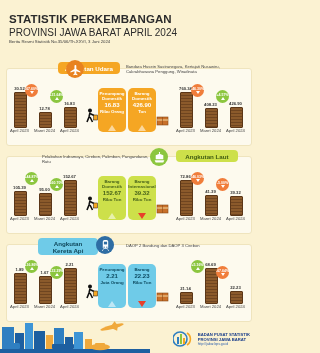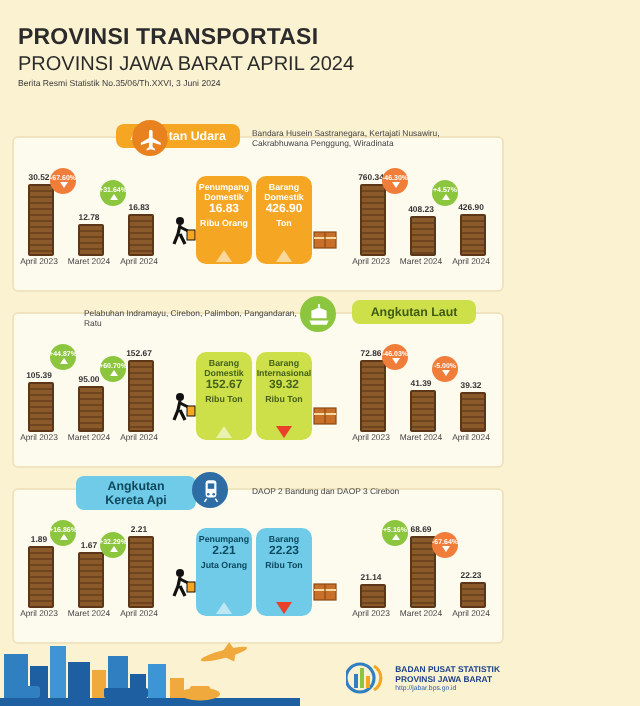--- a/index.html
+++ b/index.html
@@ -77,21 +77,21 @@
   .logobox{position:absolute;right:6px;bottom:5px;display:flex;align-items:center;gap:3px;}
   .logotxt1{font-size:4.2px;font-weight:bold;color:#1b3f8b;line-height:5px;}
   .logotxt2{font-size:3.4px;color:#2b5fae;line-height:4.2px;}
 </style>
 </head>
 <body>
 
 <div class="wrap">
 
   <div class="header">
-    <div class="h2">PROVINSI TRANSPORTASI</div>
+    <div class="h2">STATISTIK PERKEMBANGAN</div>
     <div class="h3">PROVINSI JAWA BARAT APRIL 2024</div>
     <div class="h4">Berita Resmi Statistik No.35/06/Th.XXVI, 3 Juni 2024</div>
   </div>
 
   <div id="sections-host">
       <div class="section" style="top: 62px;">
         <div class="panel" style="left: 6px; top: 6px; width: 244px; height: 76px;"></div>
         <div class="badge air" style="left: 58px; top: 0px; width: 62px; height: 12px; font-size: 6.2px; line-height: 7px; white-space: pre-line;">Angkutan Udara</div>
         <div class="circ air" style="left: 66px; top: -2px; width: 18px; height: 18px;">
           <svg viewBox="0 0 24 24" width="13" height="13">

